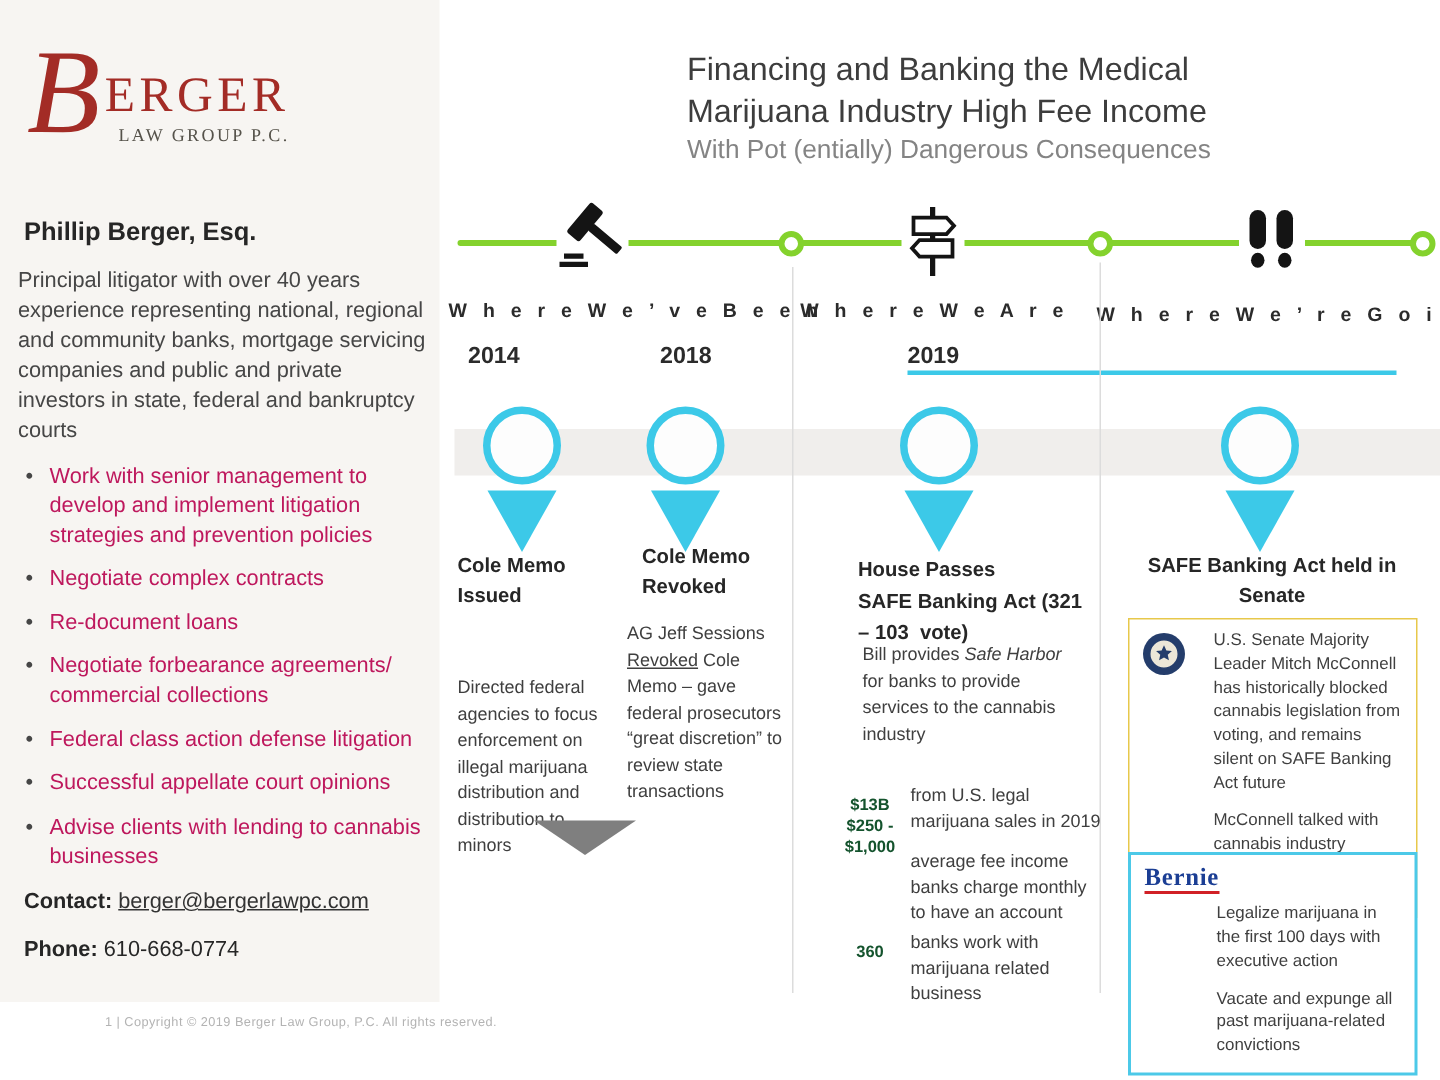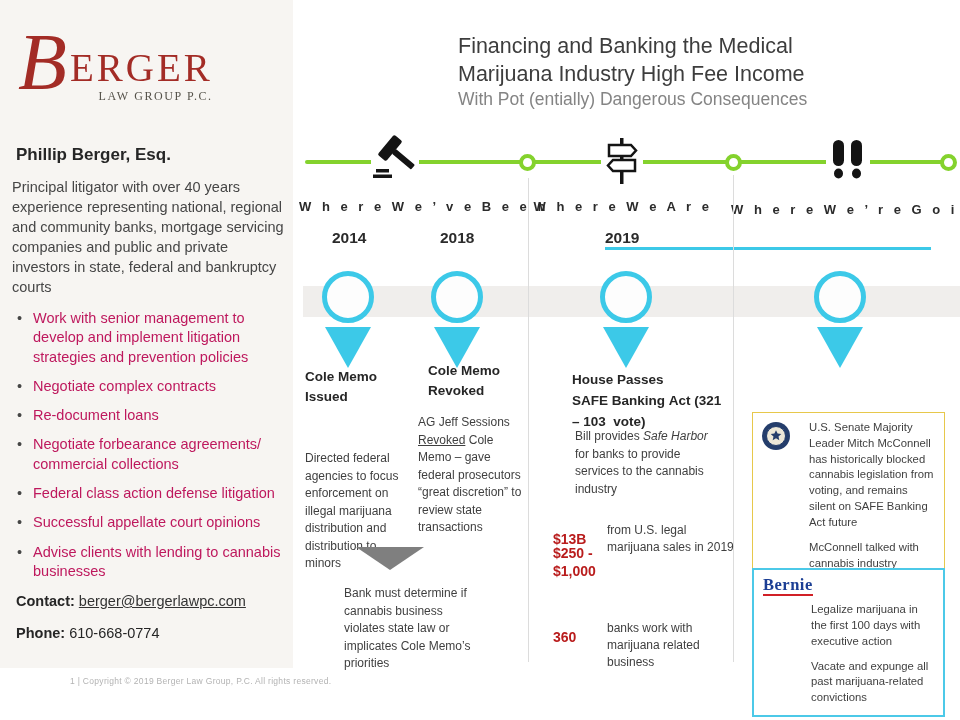--- a/index.html
+++ b/index.html
@@ -4,21 +4,21 @@
 <style>
   * { margin:0; padding:0; box-sizing:border-box; }
   html,body { width:960px; height:720px; background:#ffffff; font-family:"Liberation Sans",sans-serif; }
   .slide { position:relative; width:960px; height:720px; background:#ffffff; overflow:hidden; }
 
   
   .sidebar { position:absolute; left:0; top:0; width:293px; height:668px; background:#f7f5f2; }
   .logo { position:absolute; left:18px; top:30px; display:flex; align-items:flex-start; }
   .logo-b { font-family:"Liberation Serif",serif; font-style:italic; font-size:80px; line-height:0.8; color:#a32c26; }
   .logo-right { display:flex; flex-direction:column; margin-left:3px; margin-top:18px; }
-  .logo-erger { font-family:"Liberation Serif",serif; font-size:39px; color:#a32c26; letter-spacing:3px; line-height:1; }
+  .logo-erger { font-family:"Liberation Serif",serif; font-size:33px; color:#a32c26; letter-spacing:3px; line-height:1; }
   .logo-tag { font-family:"Liberation Serif",serif; font-size:12px; color:#55524a; letter-spacing:1.6px; margin-top:2px; align-self:flex-end; }
   .s-name { position:absolute; left:16px; top:145px; font-size:17px; font-weight:bold; color:#262626; }
   .s-intro { position:absolute; left:12px; top:177px; width:274px; font-size:14.5px; color:#464646; line-height:1.38; }
   .s-bullets { position:absolute; left:12px; top:309px; width:278px; list-style:none; }
   .s-bullets li { position:relative; padding-left:21px; margin-bottom:10px; font-size:14.5px; color:#be185d; line-height:1.33; }
   .s-bullets li::before { content:"\2022"; position:absolute; left:5px; color:#464646; }
   .s-contact { position:absolute; left:16px; top:593px; font-size:14.5px; color:#262626; }
   .s-contact .lbl, .s-phone .lbl { font-weight:bold; }
   .s-contact .email { color:#333333; text-decoration:underline; }
   .s-phone { position:absolute; left:16px; top:625px; font-size:14.5px; color:#262626; }
@@ -33,21 +33,21 @@
   .ring1 { left:519px; } .ring2 { left:725px; } .ring3 { left:940px; }
   .tl-icon { position:absolute; background:#ffffff; display:flex; align-items:center; justify-content:center; }
   .icon-gavel { left:371px; top:133px; width:48px; height:48px; }
   .icon-sign  { left:601px; top:137px; width:42px; height:48px; }
   .icon-feet  { left:826px; top:140px; width:44px; height:42px; }
 
   .col-head { position:absolute; top:199px; font-weight:bold; font-size:13px; letter-spacing:3.5px; color:#2b2b2b; text-align:center; white-space:nowrap; }
   .head1 { left:284px; width:280px; } .head2 { left:523px; width:200px; } .head3 { left:731px; width:216px; top:202px; }
 
   .year { position:absolute; top:229px; font-weight:bold; font-size:15.5px; color:#2b2b2b; }
-  .y2014 { left:332px; } .y2018 { left:440px; } .y2019 { left:605px; }
+  .y2014 { left:312px; } .y2018 { left:440px; } .y2019 { left:605px; }
   .year-underline { position:absolute; left:605px; top:247px; width:326px; height:2.5px; background:#3cc9e8; }
 
   .band { position:absolute; left:303px; top:286px; width:657px; height:31px; background:#f0eeec; }
 
   .circ { position:absolute; top:271px; width:52px; height:52px; border:5px solid #3cc9e8; border-radius:50%; background:#fdfdfd; }
   .c1 { left:322px; } .c2 { left:431px; } .c3 { left:600px; } .c4 { left:814px; }
   .tri { position:absolute; top:327px; width:0; height:0; border-left:23px solid transparent; border-right:23px solid transparent; border-top:41px solid #3cc9e8; }
   .t1 { left:325px; } .t2 { left:434px; } .t3 { left:603px; } .t4 { left:817px; }
 
   .vdiv { position:absolute; width:1px; background:#dcdcdc; }
@@ -61,21 +61,21 @@
   .b1-body  { left:305px; top:414px; width:104px;margin-top:36px; }
   .b2-title { left:428px; top:361px; width:118px; }
   .b2-body  { left:418px; top:414px; width:110px; }
   .b2-body .u { text-decoration:underline; }
   .gray-tri { position:absolute; left:356px; top:547px; width:0; height:0; border-left:34px solid transparent; border-right:34px solid transparent; border-top:23px solid #7f7f7f; }
   .been-note { left:344px; top:585px; width:142px; }
 
   .now-title { left:572px; top:370px; width:164px; line-height:1.55; }
   .now-body  { left:575px; top:428px; width:142px; }
   .now-body .it { font-style:italic; }
-  .stat-val  { position:absolute; left:553px; width:54px; font-weight:bold; font-size:14px; color:#b91c1c; line-height:1.3; }
+  .stat-val  { position:absolute; left:553px; width:54px; font-weight:bold; font-size:11px; color:#14532d; line-height:1.3;text-align:center; }
   .stat-desc { position:absolute; left:607px; width:130px; font-size:12px; color:#3f3f3f; line-height:1.4; }
   .sv1 { top:530px; } .sd1 { top:522px; }
   .sv2 { top:544px; } .sd2 { top:566px; }
   .sv3 { top:628px; } .sd3 { top:620px; }
 
   .going-title { left:758px; top:367px; width:180px; text-align:center; }
   .box { position:absolute; background:#ffffff; }
   .box-mcconnell { left:752px; top:412px; width:193px; min-height:146px; border:1.5px solid #e7c84b; padding:7px 8px 8px; }
   .box-mcconnell .seal { float:left; margin:1px 6px 2px 0; }
   .box p { font-size:11.3px; color:#3f3f3f; line-height:1.4;margin-left:48px; }
@@ -179,32 +179,33 @@
   <div class="vdiv vdiv1"></div>
   <div class="vdiv vdiv2"></div>
 
   <div class="blk-title b1-title">Cole Memo Issued</div>
   <div class="blk-body b1-body">Directed  federal agencies  to focus enforcement  on illegal marijuana distribution and distribution to minors</div>
   <div class="blk-title b2-title">Cole Memo Revoked</div>
   <div class="blk-body b2-body">
     <span>AG Jeff Sessions </span><span class="u">Revoked</span><span> Cole Memo – gave federal prosecutors “great discretion” to review state transactions</span>
   </div>
   <div class="gray-tri"></div>
-  <div class="blk-body been-note">Bank must determine if cannabis business violates state law or implicates Cole Memo’s priorities</div>
 
   <div class="blk-title now-title">House Passes SAFE&nbsp;Banking&nbsp;Act (321&nbsp; –&nbsp;103&nbsp; vote)</div>
   <div class="blk-body now-body">
     <span>Bill provides </span><span class="it">Safe Harbor</span><span>  for banks to provide services  to the cannabis  industry</span>
   </div>
   <div class="stat-val sv1">$13B</div>
   <div class="stat-desc sd1">from U.S. legal marijuana sales in 2019</div>
   <div class="stat-val sv2">$250 - $1,000</div>
+  <div class="stat-desc sd2">average fee income banks charge monthly to have an account</div>
   <div class="stat-val sv3">360</div>
   <div class="stat-desc sd3">banks work with marijuana related business</div>
 
+  <div class="blk-title going-title">SAFE&nbsp;Banking&nbsp;Act held in Senate</div>
 
   <div class="box box-mcconnell">
     <span class="seal">
       <svg width="30" height="30" viewBox="0 0 30 30">
         <circle cx="15" cy="15" r="14" fill="#243d6b"></circle>
         <circle cx="15" cy="15" r="9.5" fill="#ece7d8" stroke="#243d6b" stroke-width="1"></circle>
         <path d="M15 9.2 L16.6 12.6 L20.3 13 L17.5 15.5 L18.3 19.2 L15 17.3 L11.7 19.2 L12.5 15.5 L9.7 13 L13.4 12.6 Z" fill="#243d6b"></path>
       </svg>
     </span>
     <p class="p1">U.S. Senate  Majority Leader Mitch  McConnell has  historically blocked cannabis  legislation from voting, and remains  silent  on SAFE Banking  Act future</p>

